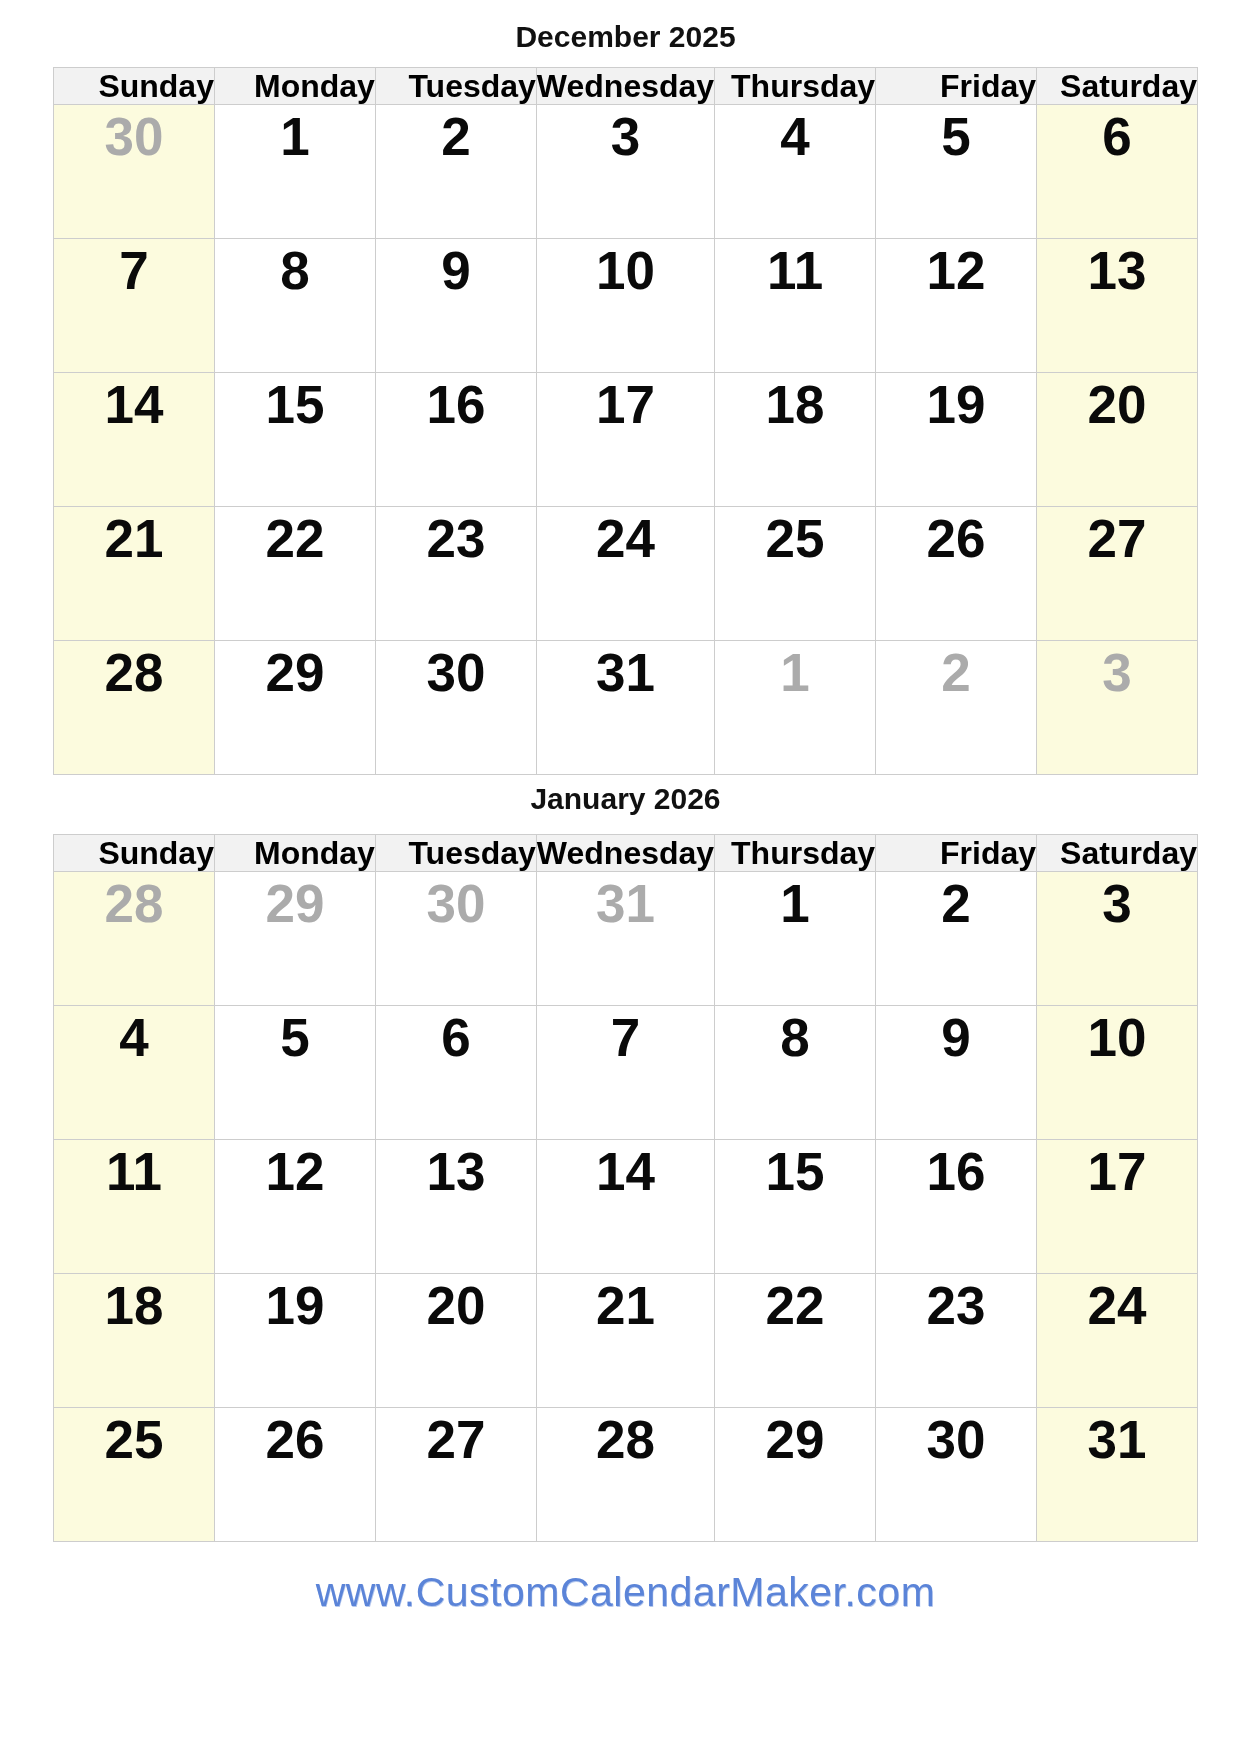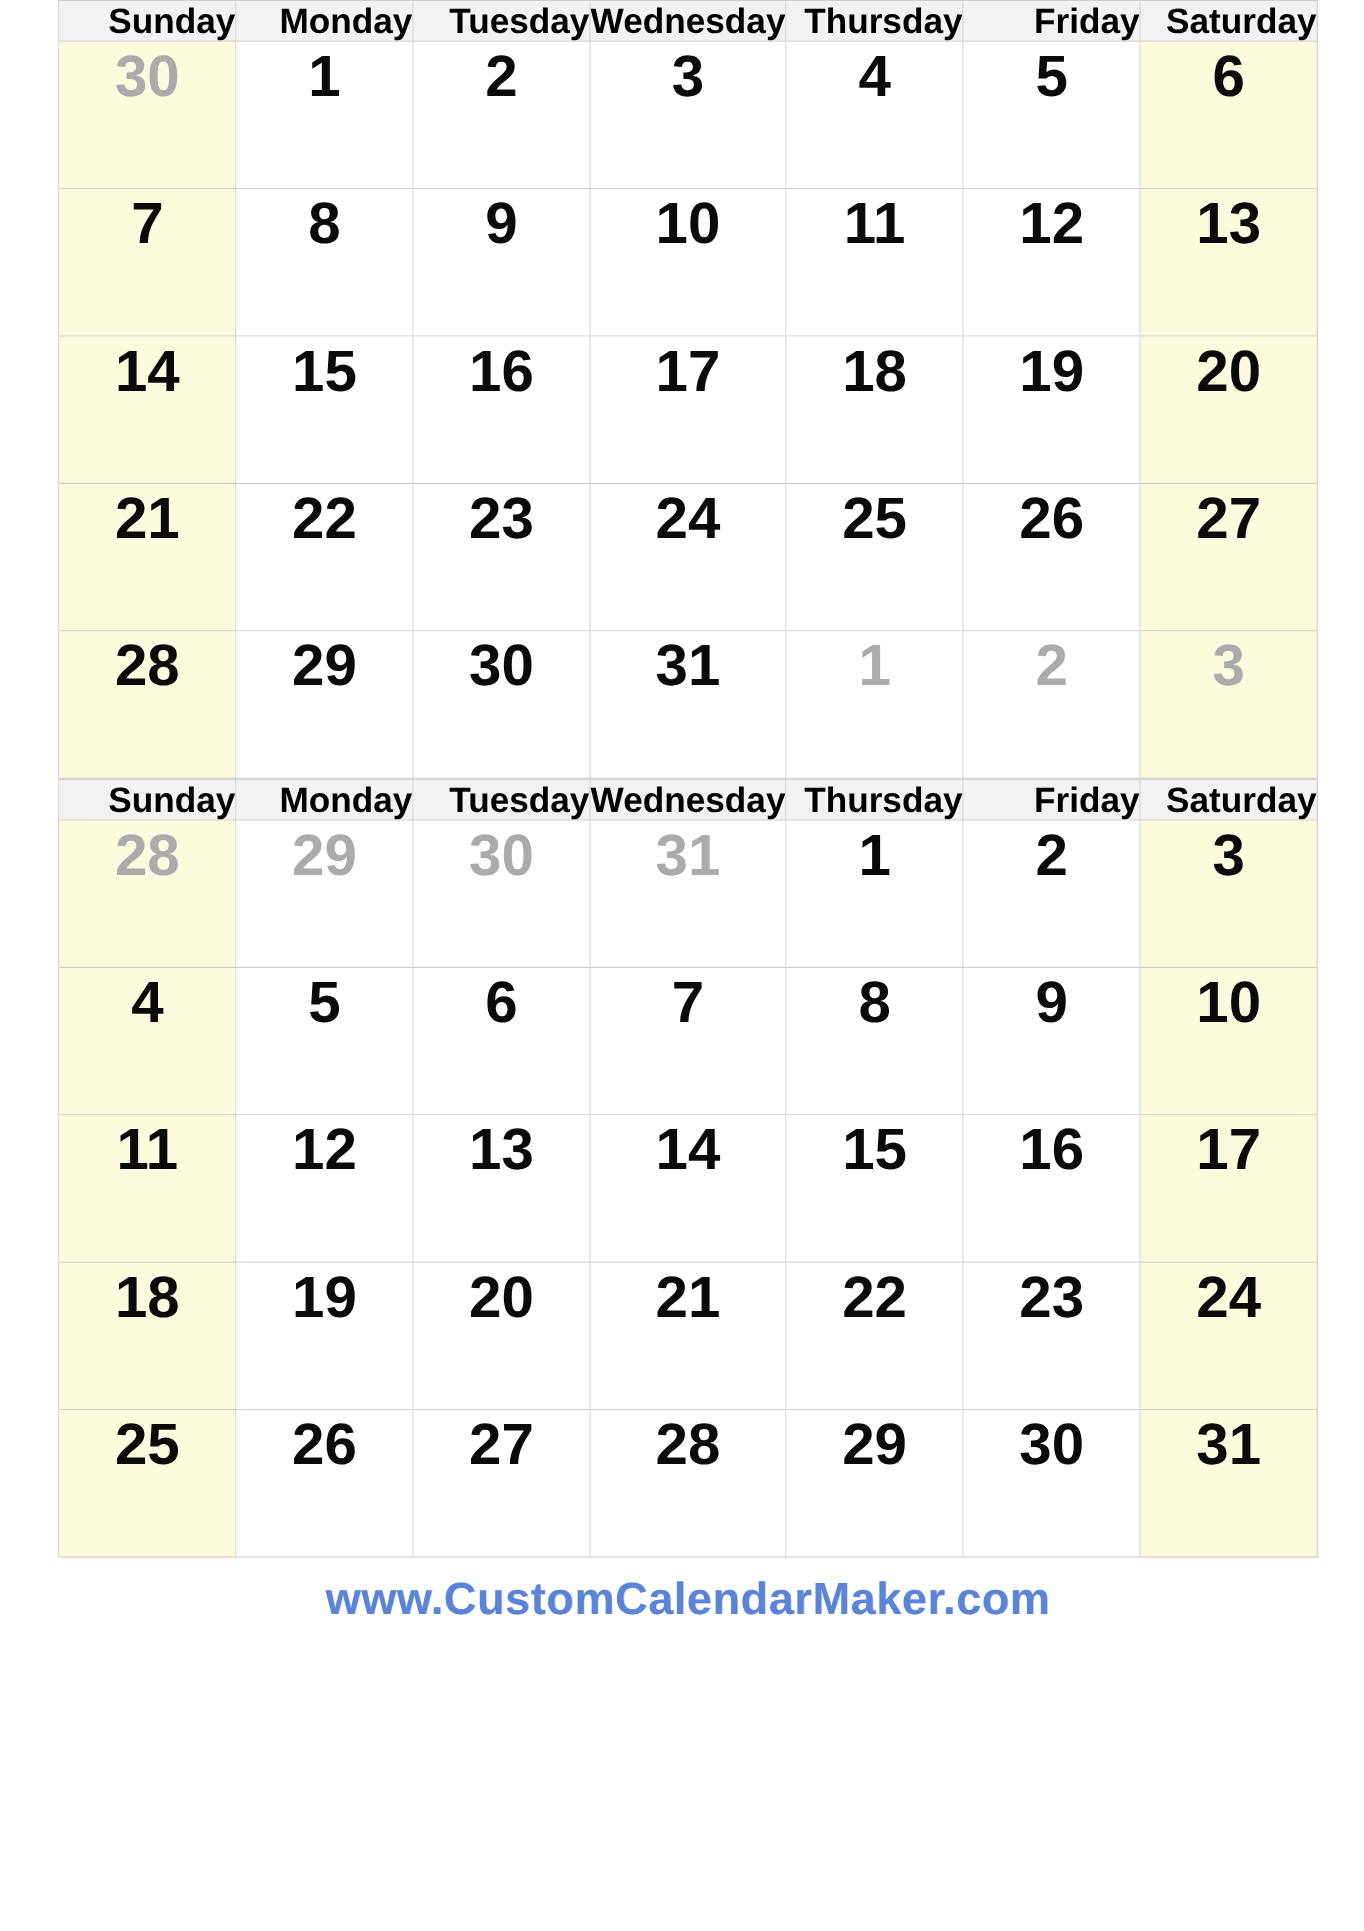--- a/index.html
+++ b/index.html
@@ -59,36 +59,37 @@
     padding-top:5px;
     text-align:center;
     background:#ffffff;
     color:var(--ink);
   }
   .cell.weekend{background:var(--weekend-bg);}
   .cell.muted{color:var(--muted);}
   .footer{
     width:1145px;
     margin-left:53px;
-    margin-top:14px;
+    margin-top:27px;
     text-align:center;
     font-size:41px;
-    font-weight:700;
+    font-weight:400;
     letter-spacing:0.5px;
     color:var(--footer-blue);
     text-shadow:0.6px 0.6px 0 rgba(91,132,216,0.45);
     cursor:pointer;
   }
 </style>
 </head>
 <body>
 
 <div>
 
   <section>
+    <h1 class="month-title first">December 2025</h1>
     <div class="grid">
         <div class="head">Sunday</div>
         <div class="head">Monday</div>
         <div class="head">Tuesday</div>
         <div class="head">Wednesday</div>
         <div class="head">Thursday</div>
         <div class="head">Friday</div>
         <div class="head">Saturday</div>
         <div class="cell weekend muted">30</div>
         <div class="cell">1</div>
@@ -122,20 +123,21 @@
         <div class="cell">29</div>
         <div class="cell">30</div>
         <div class="cell">31</div>
         <div class="cell muted">1</div>
         <div class="cell muted">2</div>
         <div class="cell weekend muted">3</div>
       </div>
   </section>
 
   <section>
+    <h1 class="month-title second">January 2026</h1>
     <div class="grid">
         <div class="head">Sunday</div>
         <div class="head">Monday</div>
         <div class="head">Tuesday</div>
         <div class="head">Wednesday</div>
         <div class="head">Thursday</div>
         <div class="head">Friday</div>
         <div class="head">Saturday</div>
         <div class="cell weekend muted">28</div>
         <div class="cell muted">29</div>

